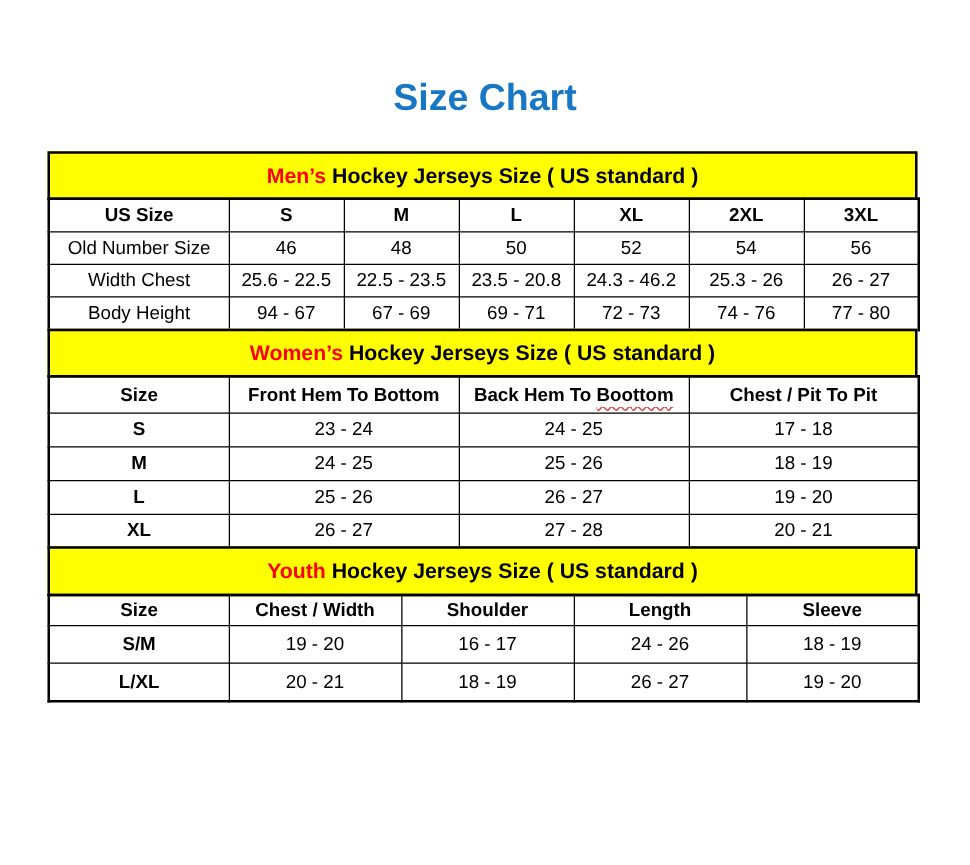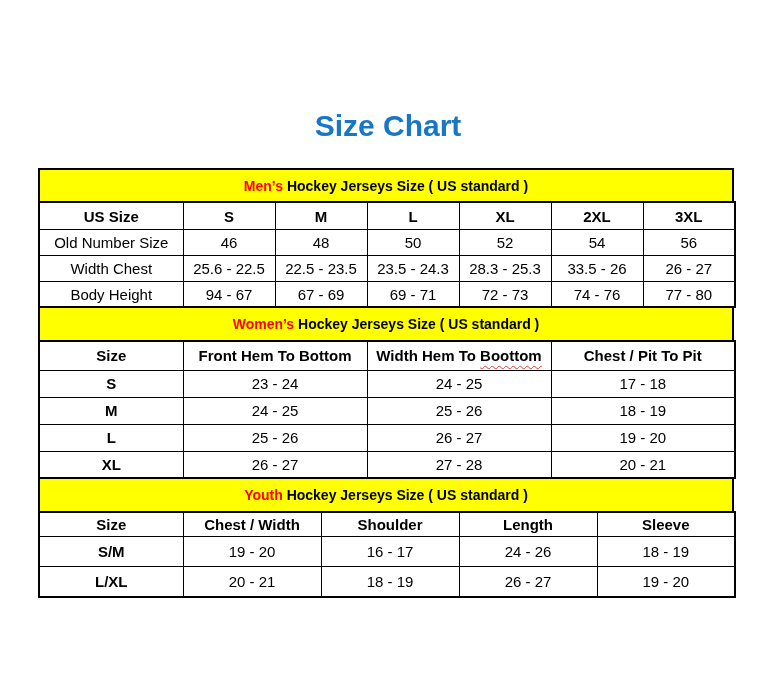--- a/index.html
+++ b/index.html
@@ -8,32 +8,32 @@
     --accent_red:#ff0000;
     --squiggle_red:#e03c3c;
     --border_black:#000000;
   }
   *{box-sizing:border-box;}
   html,body{margin:0;padding:0;}
   body{
     width:776px;height:692px;overflow:hidden;background:#ffffff;
     font-family:"Liberation Sans", sans-serif;color:#000;
   }
-  .page{position:relative;width:776px;height:536px;margin-top:47px;}
+  .page{position:relative;width:776px;height:536px;}
   .title{
     margin:0;padding-top:62px;text-align:center;
     font-size:30px;line-height:1.15;font-weight:bold;
     color:var(--title_blue);
   }
   .chart{width:696px;margin:24px 0 0 38px;}
   .chart > * + *{margin-top:-2px;padding-left:18px;}
   .band{
     background:var(--band_yellow);
     border:2px solid var(--border_black);
-    text-align:center;font-weight:bold;font-size:14px;
+    text-align:center;font-weight:bold;font-size:17px;
     padding:8px 0 7px 0;line-height:1.2;
   }
   .band-red{color:var(--accent_red);}
   table.t{
     border-collapse:collapse;table-layout:fixed;width:696px;
     border:2px solid var(--border_black);
   }
   .t th,.t td{
     border:1px solid var(--border_black);
     text-align:center;vertical-align:middle;
@@ -93,23 +93,23 @@
           <td>48</td>
           <td>50</td>
           <td>52</td>
           <td>54</td>
           <td>56</td>
         </tr>
         <tr>
           <td>Width Chest</td>
           <td>25.6 - 22.5</td>
           <td>22.5 - 23.5</td>
-          <td>23.5 - 24.3</td>
-          <td>28.3 - 25.3</td>
-          <td>33.5 - 26</td>
+          <td>23.5 - 20.8</td>
+          <td>24.3 - 46.2</td>
+          <td>25.3 - 26</td>
           <td>26 - 27</td>
         </tr>
         <tr>
           <td>Body Height</td>
           <td>94 - 67</td>
           <td>67 - 69</td>
           <td>69 - 71</td>
           <td>72 - 73</td>
           <td>74 - 76</td>
           <td>77 - 80</td>
@@ -123,21 +123,21 @@
       <colgroup>
         <col style="width:144px">
           <col style="width:184px">
           <col style="width:184px">
           <col style="width:184px">
       </colgroup>
       <tbody>
         <tr>
           <th>Size</th>
           <th>Front Hem To Bottom</th>
-          <th><span>Width Hem To </span><span class="squiggle">Boottom</span></th>
+          <th><span>Back Hem To </span><span class="squiggle">Boottom</span></th>
           <th>Chest / Pit To Pit</th>
         </tr>
         <tr>
           <td class="b">S</td>
           <td>23 - 24</td>
           <td>24 - 25</td>
           <td>17 - 18</td>
         </tr>
         <tr>
           <td class="b">M</td>

